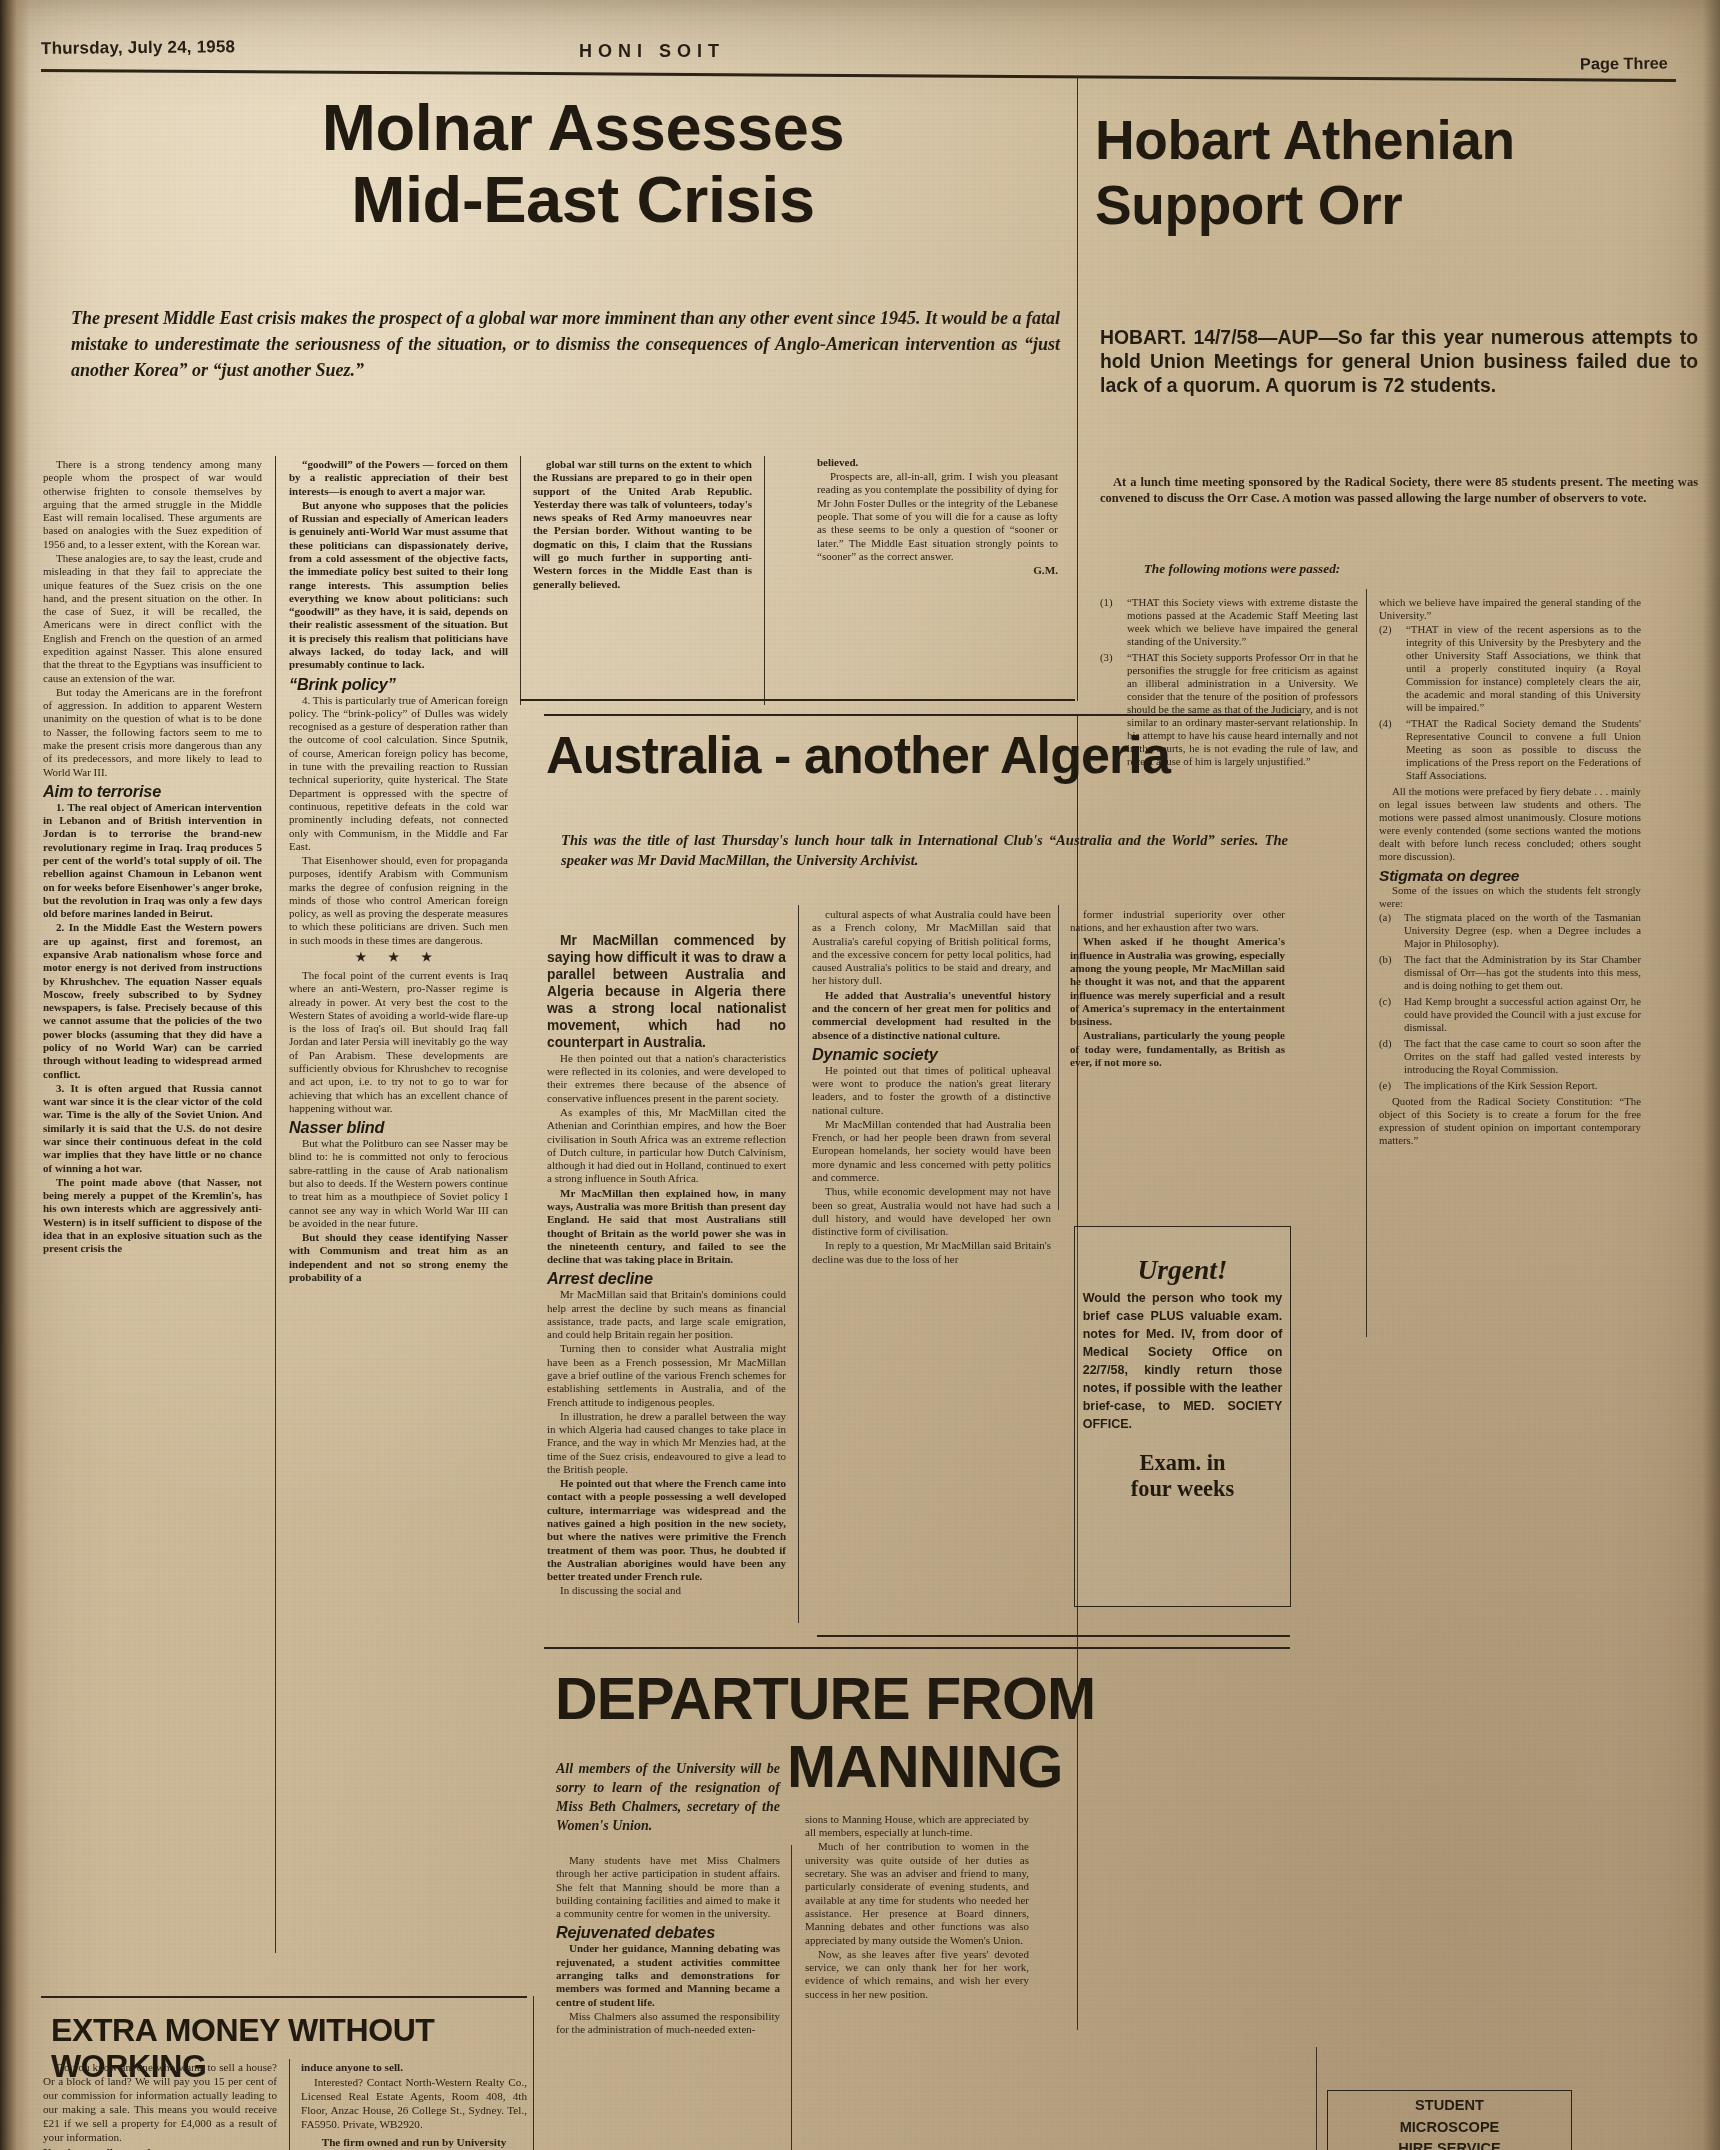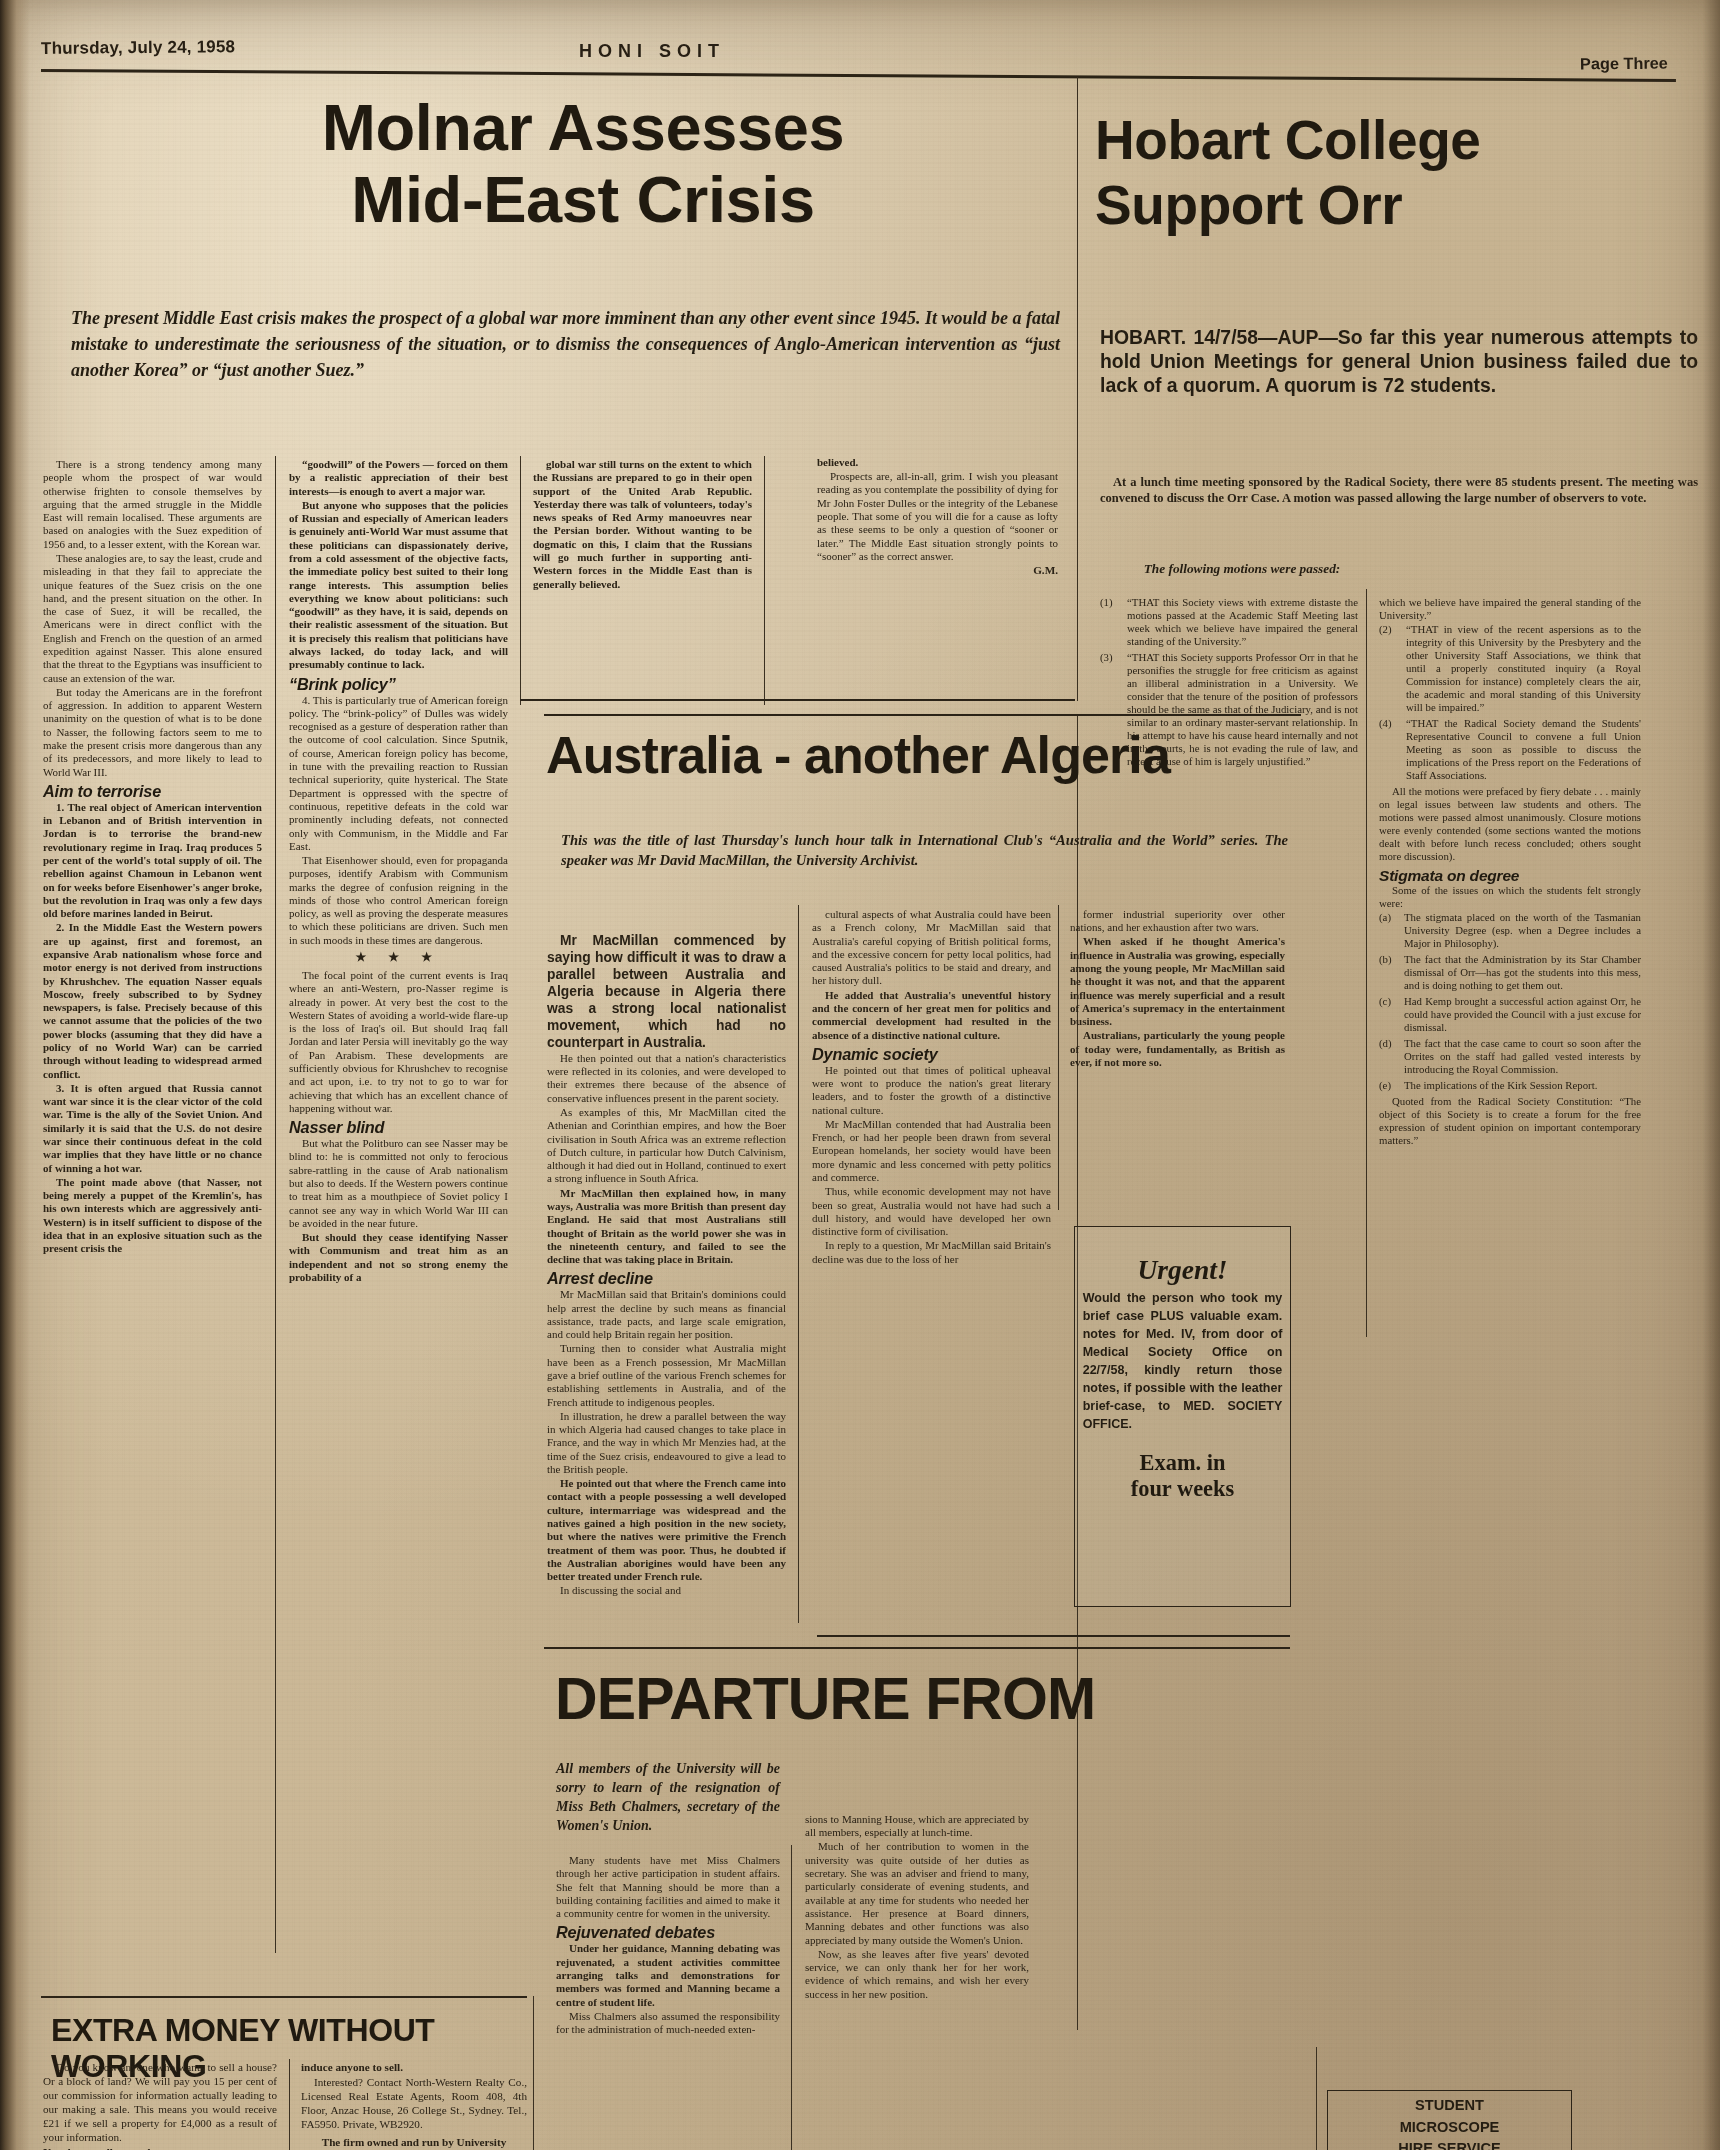--- a/index.html
+++ b/index.html
@@ -166,21 +166,21 @@
 
   <div class="col" style="left:817px; top:456px; width:241px; height:241px;">
     <p class="noind bold">believed.</p>
     <p>Prospects are, all-in-all, grim. I wish you pleasant reading as you contemplate the possibility of dying for Mr John Foster Dulles or the integrity of the Lebanese people. That some of you will die for a cause as lofty as these seems to be only a question of “sooner or later.” The Middle East situation strongly points to “sooner” as the correct answer.</p>
     <p class="byline">G.M.</p>
   </div>
 
   <div class="hrule" style="left:520px; top:699px; width:555px;"></div>
 
   <div class="hl" style="position:absolute; left:1095px; top:108px; width:602px; font-size:55px; line-height:65px;">
-    <div>Hobart College</div>
+    <div>Hobart Athenian</div>
     <div>Support Orr</div>
   </div>
 
   <div style="position:absolute; left:1100px; top:325px; width:598px;
               font-family:'Liberation Sans',sans-serif; font-weight:700; font-size:19.4px; line-height:24px;
               text-align:justify; color:#241d12;">HOBART. 14/7/58—AUP—So far this year numerous attempts to hold Union Meetings for general Union business failed due to lack of a quorum. A quorum is 72 students.</div>
 
   <div class="col" style="left:1100px; top:475px; width:598px; font-weight:700; font-size:12.5px; line-height:15.5px;">
     <p>At a lunch time meeting sponsored by the Radical Society, there were 85 students present. The meeting was convened to discuss the Orr Case. A motion was passed allowing the large number of observers to vote.</p>
   </div>
@@ -288,20 +288,21 @@
         <div>four weeks</div>
       </div>
     </div>
   </div>
 
   <div class="hrule" style="left:817px; top:1635px; width:473px;"></div>
   <div class="hrule" style="left:544px; top:1647px; width:746px; height:2.2px;"></div>
 
   <div class="hl" style="position:absolute; left:555px; top:1665px; width:740px; font-size:59px; line-height:68px; letter-spacing:-0.9px;">
     <div>DEPARTURE FROM</div>
+    <div style="margin-left:232px;">MANNING</div>
   </div>
 
   <div class="deck" style="position:absolute; left:556px; top:1759px; width:224px; font-size:14px; line-height:19px; text-align:justify;">All members of the University will be sorry to learn of the resignation of Miss Beth Chalmers, secretary of the Women's Union.</div>
 
   <div class="col" style="left:556px; top:1854px; width:224px; height:379px;">
     <p>Many students have met Miss Chalmers through her active participation in student affairs. She felt that Manning should be more than a building containing facilities and aimed to make it a community centre for women in the university.</p>
     <div class="sub">Rejuvenated debates</div>
     <p class="colbold">Under her guidance, Manning debating was rejuvenated, a student activities committee arranging talks and demonstrations for members was formed and Manning became a centre of student life.</p>
     <p>Miss Chalmers also assumed the responsibility for the administration of much-needed exten-</p>
   </div>

